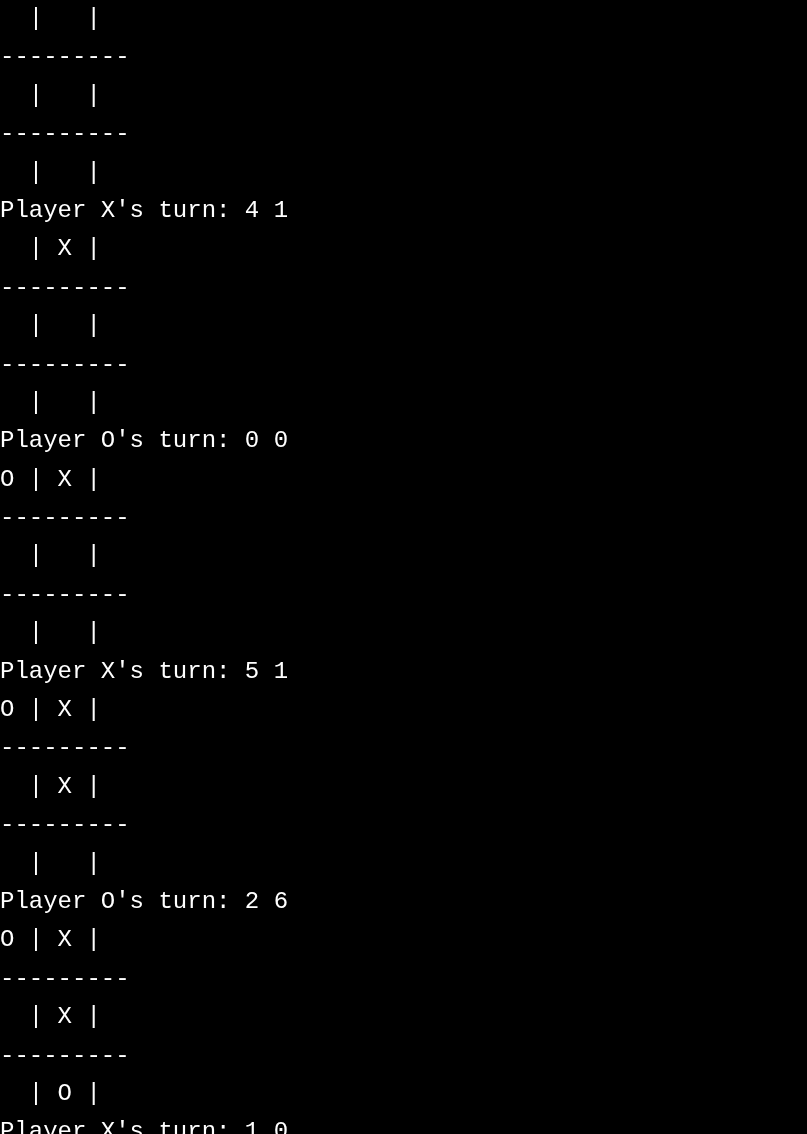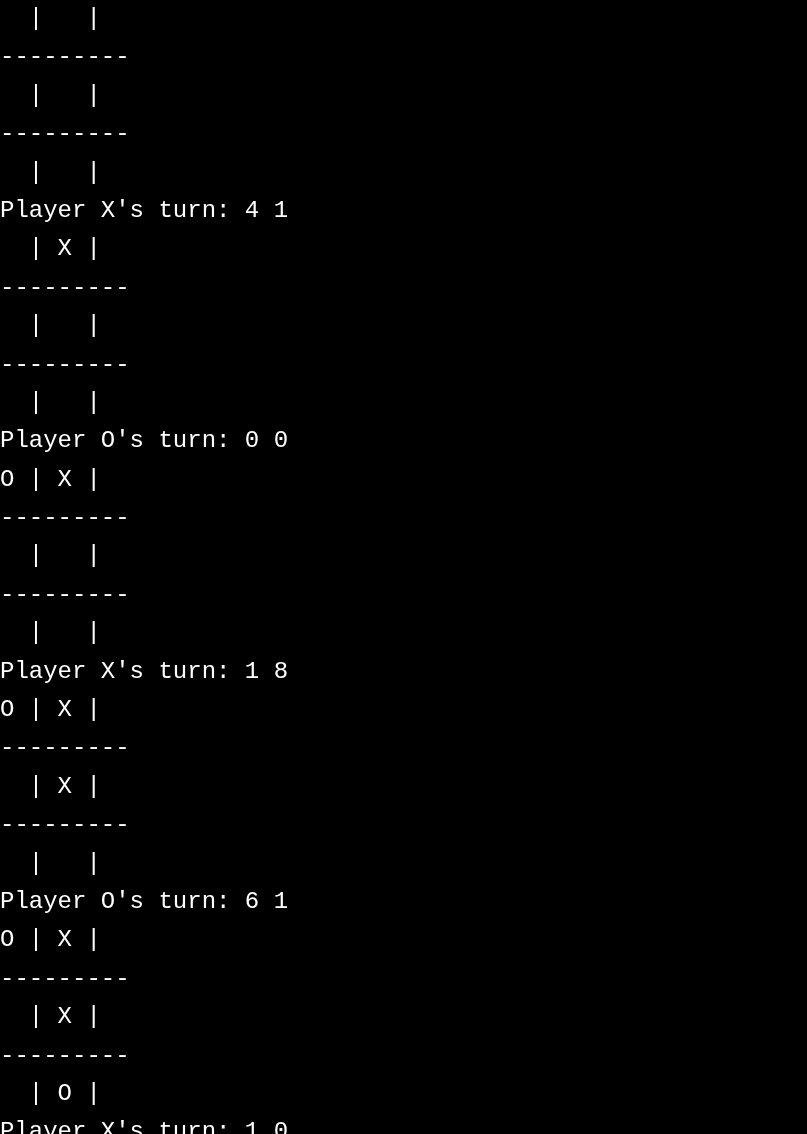--- a/index.html
+++ b/index.html
@@ -39,25 +39,25 @@
 <span>---------</span>
 <span>  |   |  </span>
 <span>---------</span>
 <span>  |   |  </span>
 <span>Player O's turn: 0 0</span>
 <span>O | X |  </span>
 <span>---------</span>
 <span>  |   |  </span>
 <span>---------</span>
 <span>  |   |  </span>
-<span>Player X's turn: 1 8</span>
+<span>Player X's turn: 5 1</span>
 <span>O | X |  </span>
 <span>---------</span>
 <span>  | X |  </span>
 <span>---------</span>
 <span>  |   |  </span>
-<span>Player O's turn: 6 1</span>
+<span>Player O's turn: 2 6</span>
 <span>O | X |  </span>
 <span>---------</span>
 <span>  | X |  </span>
 <span>---------</span>
 <span>  | O |  </span>
 <span>Player X's turn: 1 0</span></pre>
 
 </body></html>

